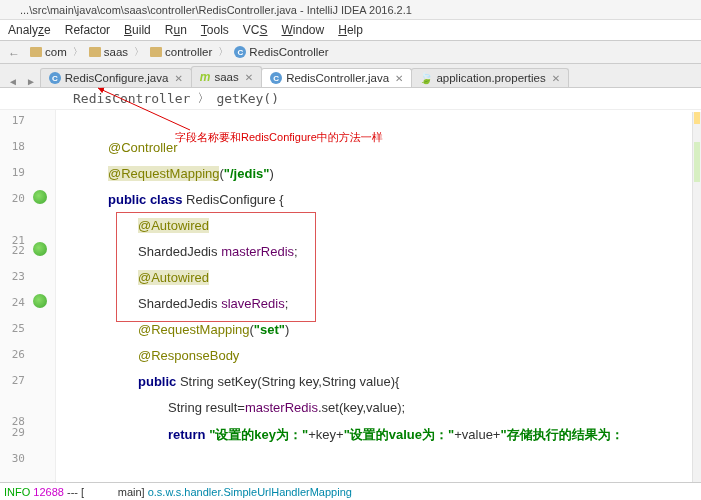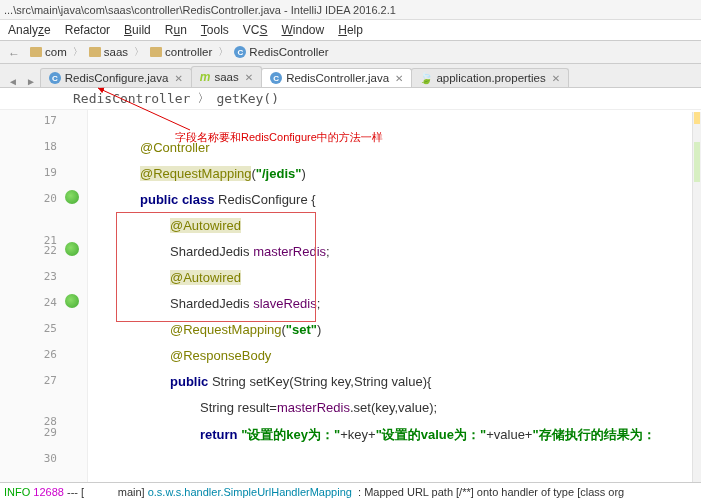--- a/index.html
+++ b/index.html
@@ -1,17 +1,17 @@
 <!DOCTYPE html>
 <html><head>
 <meta charset="utf-8">
 <style>
 * { margin: 0; padding: 0; box-sizing: border-box; font-family: "Segoe UI", Arial, sans-serif; }
 body { width: 701px; height: 500px; overflow: hidden; background: #fff; font-size: 12px; color: #333; position: relative; }
-.titlebar { height: 20px; padding: 2px 4px; background: #f5f5f5; border-bottom: 1px solid #ddd; display: flex; align-items: center; text-align: center; }
+.titlebar { height: 20px; padding: 2px 20px; background: #f5f5f5; border-bottom: 1px solid #ddd; display: flex; align-items: center; text-align: center; }
 .titlebar .path { font-size: 11px; color: #444; }
 .menubar { height: 20px; display: flex; align-items: center; gap: 2px; padding-left: 2px; }
 .menubar span { padding: 2px 6px; cursor: default; font-size: 12px; }
 .menubar span u { text-decoration: underline; }
 .navbar { height: 24px; display: flex; align-items: center; border-top: 1px solid #ccc; border-bottom: 1px solid #ccc; background: #f2f2f2; padding-left: 4px; gap: 2px; }
 .navbar .navarrow { color: #888; padding: 0 4px; }
 .navbar .navitem { display: flex; align-items: center; gap: 3px; padding: 2px 4px; font-size: 11.5px; }
 .navbar .chevron { color: #888; font-size: 10px; }
 .navbar .foldericon { width: 12px; height: 10px; background: #d7b66e; border-radius: 1px; display: inline-block; }
 .navbar .classicon { width: 12px; height: 12px; border-radius: 6px; background: #5b9bd5; color: #fff; font-size: 8px; display: inline-flex; align-items: center; justify-content: center; font-weight: bold; }
@@ -19,21 +19,21 @@
 .tabbar .arrows { padding: 0 4px; color: #888; font-size: 10px; }
 .tab { display: flex; align-items: center; gap: 4px; padding: 3px 8px; background: #fff; border: 1px solid #ccc; border-bottom: none; border-top-left-radius: 3px; border-top-right-radius: 3px; font-size: 11.5px; margin-right: -1px; }
 .tab.inactive { background: #e8e8e8; }
 .tab .classicon { width: 12px; height: 12px; border-radius: 6px; background: #5b9bd5; color: #fff; font-size: 8px; display: inline-flex; align-items: center; justify-content: center; font-weight: bold; }
 .tab .micon { color: #9c3; font-style: italic; font-weight: bold; font-size: 12px; }
 .tab .propicon { width: 12px; height: 12px; display: inline-flex; align-items: center; justify-content: center; }
 .tab .close { color: #888; font-size: 10px; padding-left: 2px; }
 .breadcrumb2 { height: 22px; display: flex; align-items: center; padding-left: 68px; border-bottom: 1px solid #eee; gap: 2px; }
 .breadcrumb2 .bctext { font-family: "Consolas", monospace; font-size: 13px; color: #555; padding: 1px 4px; border: 1px solid transparent; }
 .editor { display: flex; height: 372px; position: relative; }
-.gutter { width: 88px; border-right: 1px solid #eee; background: #fafafa; position: relative; }
+.gutter { width: 56px; border-right: 1px solid #eee; background: #fafafa; position: relative; }
 .gutter .ln { position: absolute; right: 30px; color: #999; font-family: monospace; font-size: 11px; width: 22px; text-align: right; }
 .gutter .iconslot { position: absolute; right: 6px; width: 16px; height: 16px; }
 .gutter .greenball { width: 14px; height: 14px; border-radius: 7px; background: radial-gradient(circle at 40% 40%, #8d6, #4a3); display: inline-block; }
 .code { flex: 1; position: relative; font-family: "Consolas", "Courier New", monospace; font-size: 13px; }
 .code .line { position: absolute; left: 12px; white-space: pre; margin-left: 40px; }
 .code .kw { color: #000080; font-weight: bold; }
 .code .anno { color: #808000; }
 .code .annobg { background: #e8e8c8; }
 .code .str { color: #008000; font-weight: bold; }
 .code .field { color: #660066; }
@@ -165,14 +165,14 @@
     <line x1="100" y1="50" x2="8" y2="8" stroke="#d00" stroke-width="1" marker-end="url(#ah)"></line>
   </svg>
 </div>
 
 <div class="vcsbar">
   <div class="mark" style="top:0; background:#ffe08a"></div>
   <div class="mark" style="top:30px; height:40px; background:#d7efc2"></div>
 </div>
 
 <div class="statusrow">
-  <span class="info">INFO</span><span> </span><span class="num">12688</span><span> --- [</span><span>           main] </span><span class="cls">o.s.w.s.handler.SimpleUrlHandlerMapping</span><span>  : Mapped URL path [/**] onto handler of type [class org</span>
+  <span class="info">INFO</span><span> </span><span class="num">12688</span><span> --- [</span><span>           main] </span><span class="cls">o.s.w.s.handler.SimpleUrlHandlerMapping</span>
 </div>
 
 </body></html>

